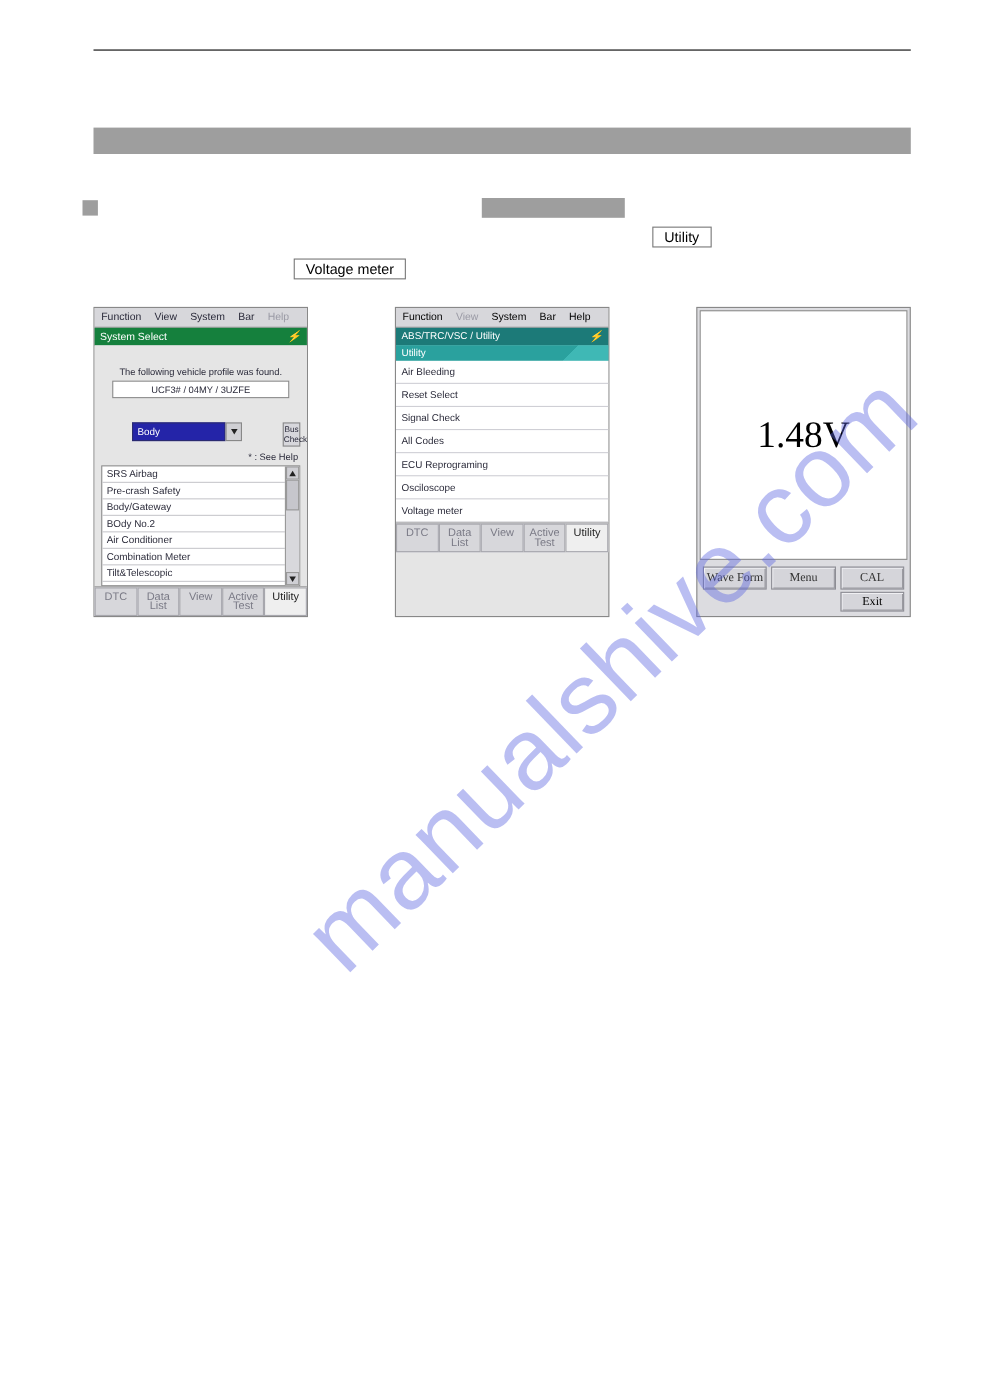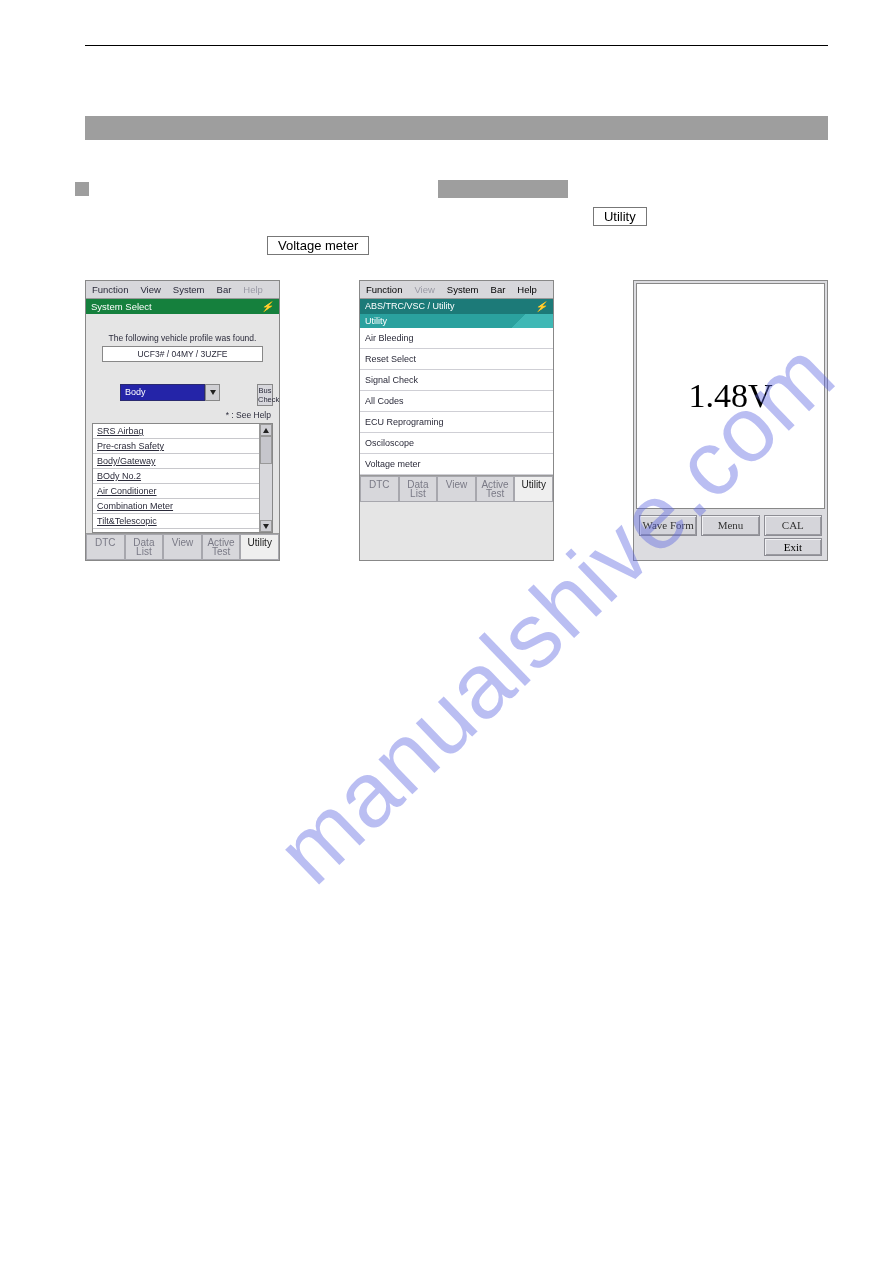--- a/index.html
+++ b/index.html
@@ -133,21 +133,20 @@
     text-align: center;
     line-height: 9px;
     padding: 1px 0;
   }
   .seehelp { font-size: 8.5px; text-align: right; margin: 4px 2px 3px 0; }
   .listbox {
     display: flex;
     border: 1px solid #888;
     background: #fff;
     height: 110px;
-    text-decoration: underline;
   }
   .listitems { flex: 1; }
   .listitems div {
     border-bottom: 1px solid #c8c8cc;
     font-size: 9px;
     padding: 2px 4px;
     color: #2b2b3a;
   }
   .scrollbar {
     width: 13px;

